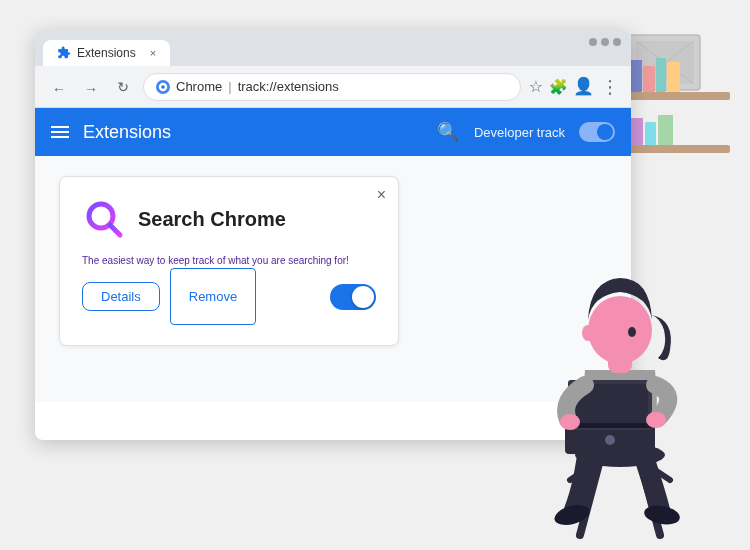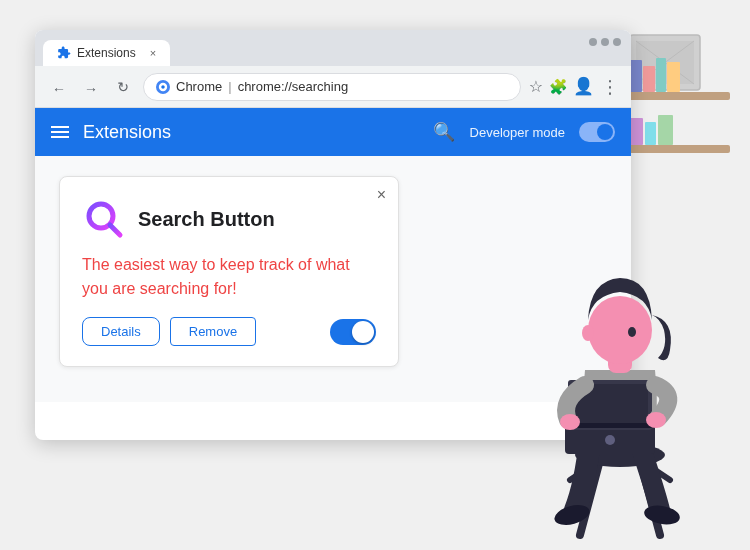--- a/index.html
+++ b/index.html
@@ -202,24 +202,23 @@
       margin-bottom: 12px;
     }
 
     .ext-name {
       font-size: 20px;
       font-weight: 600;
       color: #202124;
     }
 
     .ext-description {
-      font-size: 16px;
-      color: #ef4444;
+      font-size: 10px;
+      color: #4c1d95;
       line-height: 1.5;
-      margin-bottom: 16px;
     }
 
     .card-actions {
       display: flex;
       align-items: center;
       gap: 10px;
     }
 
     .btn-details {
       border: 1px solid #1a73e8;
@@ -229,21 +228,21 @@
       padding: 6px 18px;
       font-size: 13px;
       cursor: pointer;
     }
 
     .btn-remove {
       border: 1px solid #1a73e8;
       background: white;
       color: #1a73e8;
       border-radius: 4px;
-      padding: 6px 18px;
+      padding: 20px 18px;
       font-size: 13px;
       cursor: pointer;
     }
 
     .ext-toggle {
       margin-left: auto;
       width: 46px;
       height: 26px;
       background: #1a73e8;
       border-radius: 13px;
@@ -391,40 +390,40 @@
 
     <div class="address-input">
       <div class="address-favicon">
         <svg width="10" height="10" viewBox="0 0 24 24">
           <circle cx="12" cy="12" r="10" fill="white"></circle>
           <path d="M12 8c-2.2 0-4 1.8-4 4s1.8 4 4 4 4-1.8 4-4-1.8-4-4-4z" fill="#1a73e8"></path>
         </svg>
       </div>
       <span style="font-weight:500;">Chrome</span>
       <span style="color:#999;">|</span>
-      <span style="font-weight:500;">chrome://searching</span>
+      <span style="font-weight:500;">track://extensions</span>
     </div>
 
     <div class="address-icons">
       <span style="font-size:16px;">☆</span>
       <span style="font-size:15px;">🧩</span>
       <span style="font-size:17px;">👤</span>
       <span style="font-size:18px;">⋮</span>
     </div>
   </div>
 
   <div class="extensions-header">
     <div class="hamburger-icon">
       <span></span>
         <span></span>
         <span></span>
     </div>
     <span class="extensions-title">Extensions</span>
     <span class="search-icon-header">🔍</span>
-    <span class="dev-mode-label">Developer mode</span>
+    <span class="dev-mode-label">Developer track</span>
     <div class="toggle-switch"></div>
   </div>
 
   <div class="extensions-content">
 
     <div class="extension-card">
 
       <span class="card-close-btn">×</span>
 
       <div class="card-header">
@@ -436,21 +435,21 @@
               <stop offset="0%" style="stop-color:#7c4dff"></stop>
               <stop offset="100%" style="stop-color:#e040fb"></stop>
             </linearGradient>
           </defs>
 
           <circle cx="19" cy="19" r="12" fill="none" stroke="url(#logoGrad)" stroke-width="5"></circle>
 
           <line x1="28" y1="28" x2="38" y2="38" stroke="url(#logoGrad)" stroke-width="5" stroke-linecap="round"></line>
         </svg>
 
-        <span class="ext-name">Search Button</span>
+        <span class="ext-name">Search Chrome</span>
       </div>
 
       <p class="ext-description">The easiest way to keep track of what you are searching for!</p>
 
       <div class="card-actions">
         <button class="btn-details">Details</button>
         <button class="btn-remove">Remove</button>
         <div class="ext-toggle"></div>
       </div>
     </div>

